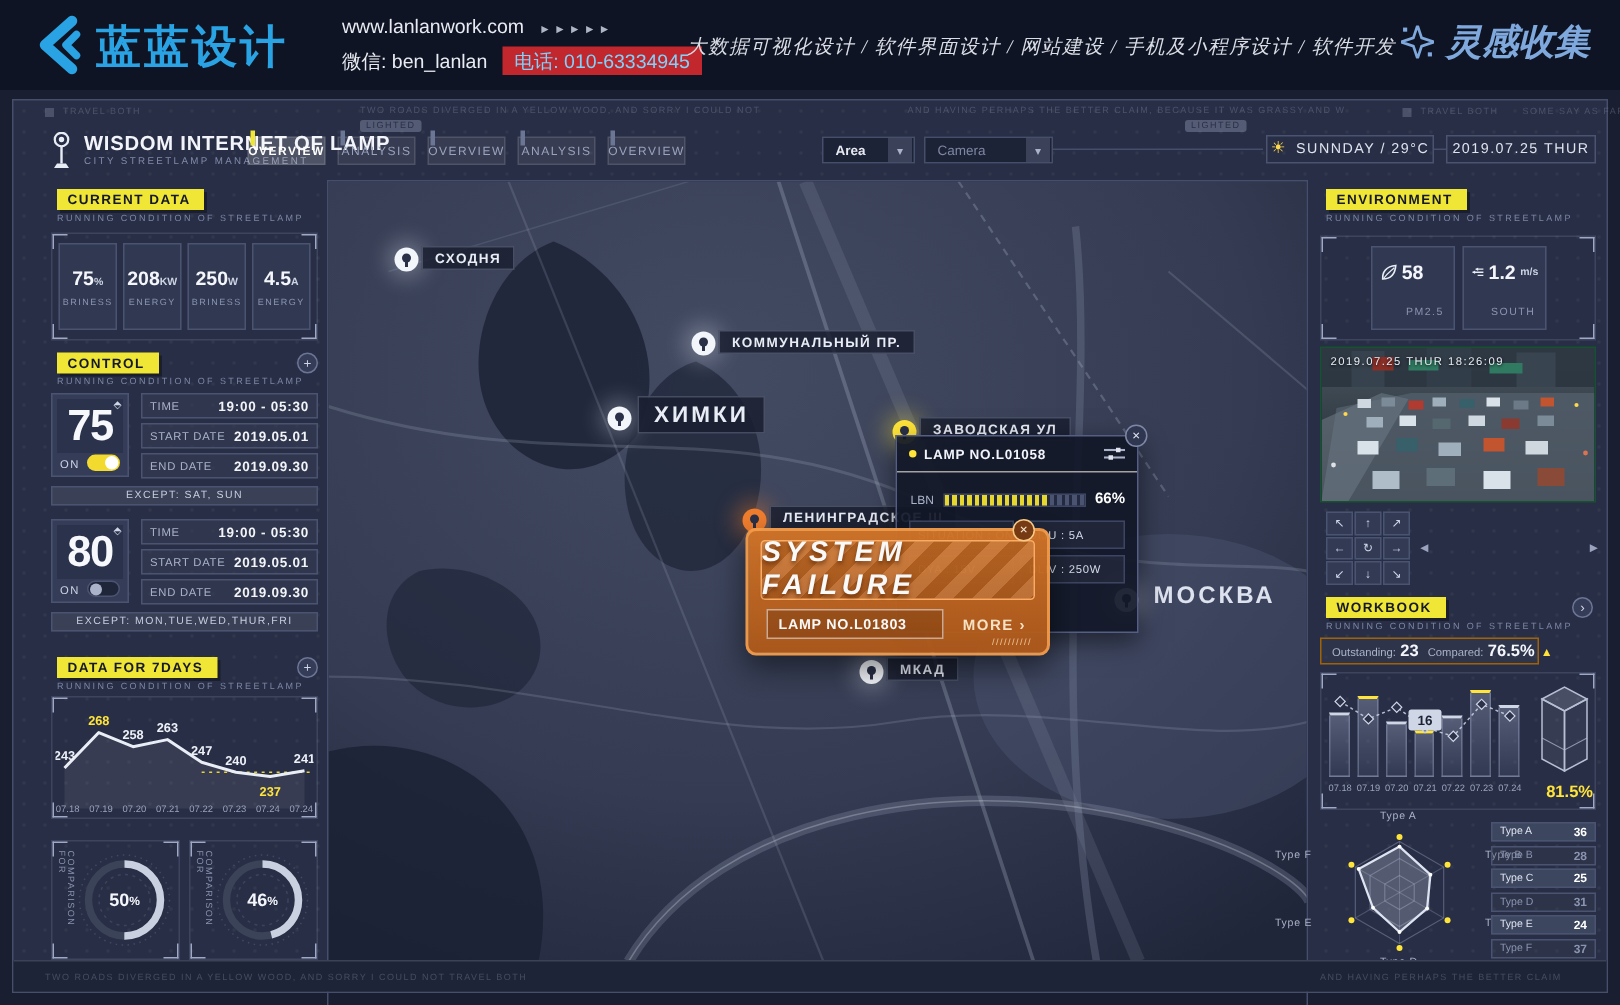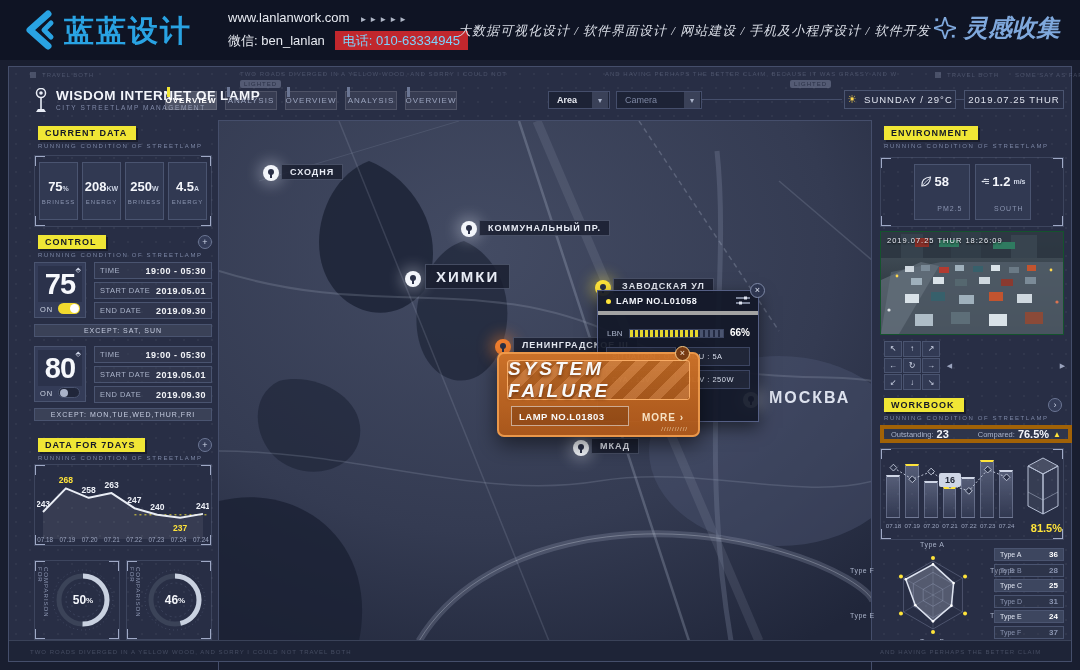--- a/index.html
+++ b/index.html
@@ -111,21 +111,21 @@
   .pin.py{background:#ffe43a;box-shadow:0 0 14px 5px rgba(255,228,58,.35);}
   .pin.po{background:#ef7d2e;box-shadow:0 0 14px 5px rgba(239,125,46,.4);}
   .mlabel{position:absolute;background:rgba(24,29,46,.82);border:1px solid rgba(150,160,190,.35);
     color:#e8ecf5;font-size:9px;font-weight:bold;letter-spacing:1px;padding:2px 8px;white-space:nowrap;cursor:pointer;}
   .mlabel.big{font-size:15px;padding:3px 10px;letter-spacing:2px;}
   .mlabel.plain{background:transparent;border:none;font-size:16px;letter-spacing:2px;color:#dde2ee;}
 
   
   .popup{position:absolute;left:597px;top:290px;width:162px;height:132px;background:rgba(18,24,40,.93);
     border:1px solid #555f85;box-shadow:0 6px 16px rgba(0,0,0,.5);}
-  .p-head{position:absolute;left:0;top:0;right:0;height:24px;border-bottom:4px solid #a3a3a3;display:flex;align-items:center;padding:0 8px;gap:5px;}
+  .p-head{position:absolute;left:0;top:0;right:0;height:24px;border-bottom:1px solid #a3a3a3;display:flex;align-items:center;padding:0 8px;gap:5px;}
   .p-dot{width:5px;height:5px;border-radius:50%;background:#ffe43a;}
   .p-title{font-size:9px;font-weight:bold;color:#f2f4fa;letter-spacing:.5px;flex:1;}
   .p-close{position:absolute;right:-7px;top:-8px;width:15px;height:15px;border-radius:50%;background:#2e3650;
     border:1px solid #7d88a6;color:#dfe4f0;font-size:9px;line-height:13px;text-align:center;cursor:pointer;}
   .lbn-row{position:absolute;left:9px;top:31px;right:8px;height:16px;display:flex;align-items:flex-end;gap:6px;}
   .lbn-l{font-size:8px;color:#aab3c9;}
   .lbn-bar{flex:1;height:9px;background:#222941;border:1px solid #3c4562;position:relative;
     background-image:repeating-linear-gradient(90deg,#4a5470 0 3px,transparent 3px 5px);}
   .lbn-fill{position:absolute;left:0;top:0;bottom:0;background-image:repeating-linear-gradient(90deg,#e6d72e 0 3px,#222941 3px 5px);}
   .lbn-v{font-size:10px;font-weight:bold;color:#fff;}
@@ -160,21 +160,21 @@
   .dpad{position:absolute;left:884px;top:341px;width:56px;height:49px;display:grid;grid-template-columns:repeat(3,1fr);gap:1px;}
   .dbtn{background:#323a54;border:1px solid #4a5470;color:#cfd6e8;font-size:8px;display:flex;align-items:center;justify-content:center;cursor:pointer;}
   .cam-arrow{position:absolute;top:358px;width:9px;height:15px;color:#9aa3bd;font-size:7px;line-height:15px;text-align:center;cursor:pointer;}
   .camlist{position:absolute;left:956px;top:341px;width:100px;height:49px;display:grid;grid-template-columns:1fr 1fr;grid-auto-flow:column;grid-template-rows:repeat(3,1fr);gap:2px;}
   .cambtn{background:rgba(58,65,87,.5);border:1px solid #4a5470;color:#8a94b0;font-size:7.5px;
     display:flex;align-items:center;justify-content:center;cursor:pointer;position:relative;}
   .cambtn.active{background:#4a5470;color:#fff;font-weight:bold;}
   .cambtn.active::before{content:"";position:absolute;left:0;top:0;border-left:5px solid #f0e635;border-bottom:5px solid transparent;}
 
   
-  .wb-sum{position:absolute;left:880px;top:425px;width:192px;height:18px;border:4px solid #a16207;background:rgba(58,65,87,.35);
+  .wb-sum{position:absolute;left:880px;top:425px;width:146px;height:18px;border:1px solid #a16207;background:rgba(58,65,87,.35);
     display:flex;align-items:center;padding:0 7px;gap:3px;}
   .ws-label{font-size:7.5px;color:#aab3c9;}
   .ws-val{font-size:11px;font-weight:bold;color:#f4f6fb;}
   .ws-up{font-size:8px;color:#ffe43a;margin-left:1px;}
   .wbchart{position:absolute;left:880px;top:448px;width:184px;height:92px;padding:0;}
   #wb-bars{position:absolute;left:884px;top:452px;width:132px;height:66px;}
   .wbar{position:absolute;bottom:0;background:linear-gradient(rgba(140,150,180,.45),rgba(80,90,120,.25));border:1px solid rgba(170,180,210,.35);border-top:2px solid #cfd6e6;}
   .wbar.hl{border-top:2px solid #ffe43a;}
   .wtip{position:absolute;width:22px;height:14px;background:#cfd6e6;color:#1c2233;font-size:9px;font-weight:bold;
     text-align:center;line-height:14px;border-radius:2px;z-index:3;}

